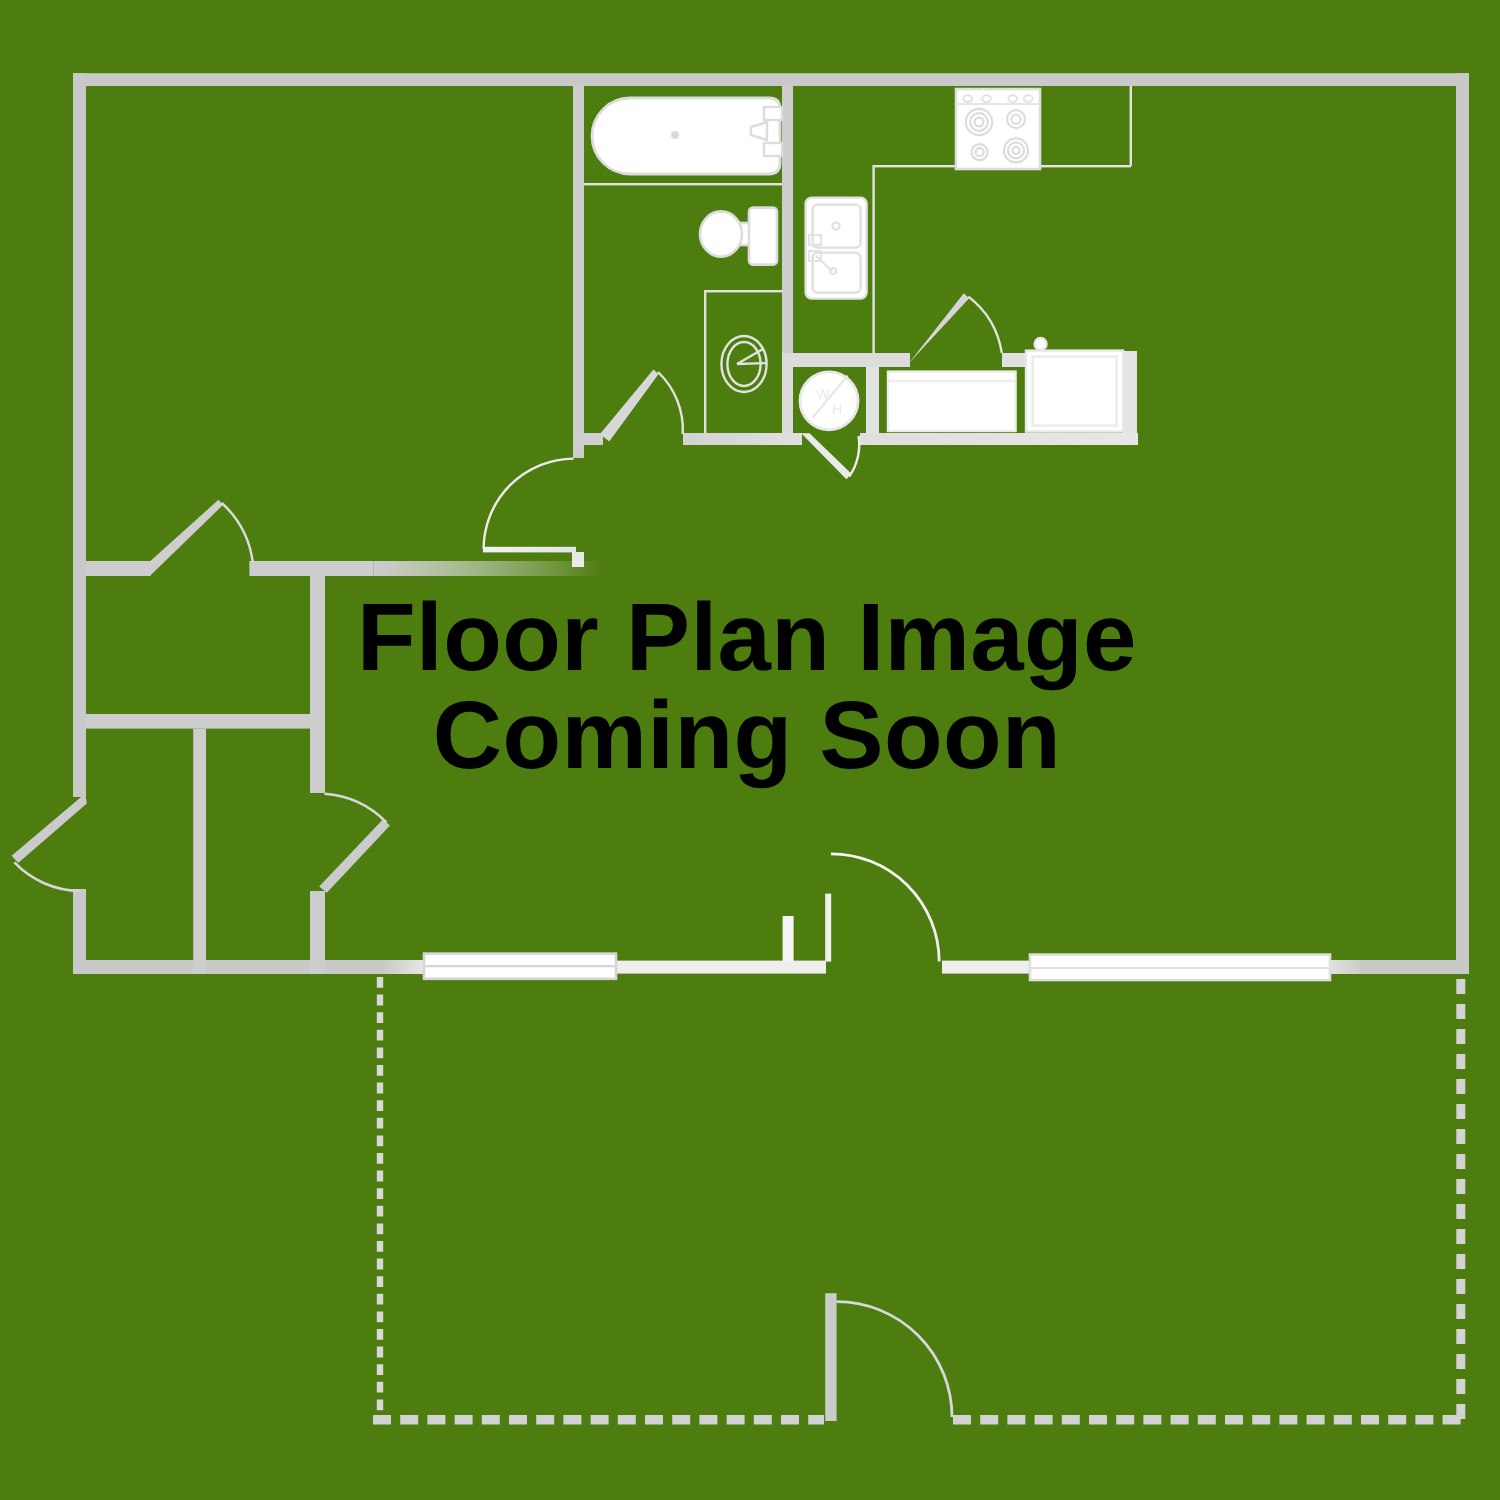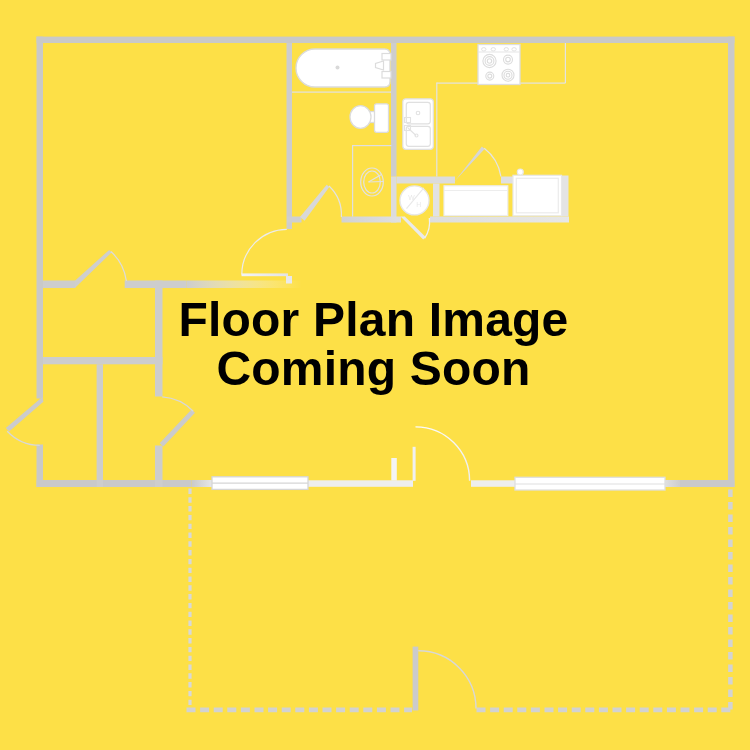--- a/index.html
+++ b/index.html
@@ -1,16 +1,16 @@
 <!DOCTYPE html>
 <html><head>
 <meta charset="utf-8">
 <style>
 html,body{margin:0;padding:0;background:#fff;}
-#page{position:relative;width:750px;height:750px;background:#fde047;overflow:hidden;font-family:"Liberation Sans",sans-serif;}
+#page{position:relative;width:750px;height:750px;background:#4d7c0f;overflow:hidden;font-family:"Liberation Sans",sans-serif;}
 svg{position:absolute;left:0;top:0;}
 </style>
 </head>
 <body>
 <div id="page">
 <svg width="750" height="750" viewBox="0 0 750 750">
 <defs>
 <linearGradient id="fadeR" x1="0" y1="0" x2="1" y2="0">
 <stop offset="0" stop-color="#cdcdcd"></stop>
           <stop offset="1" stop-color="#ffffff" stop-opacity="0"></stop>

